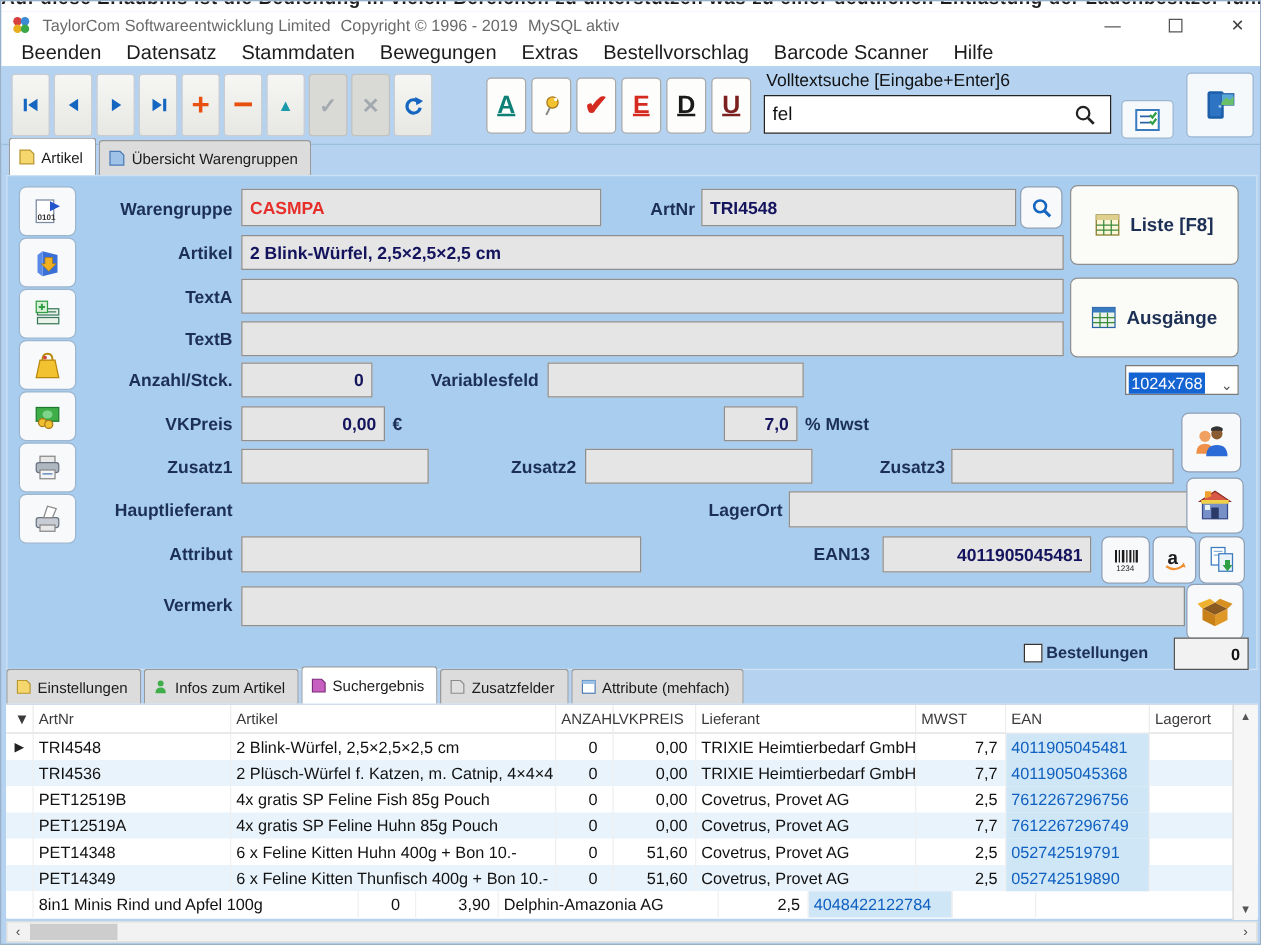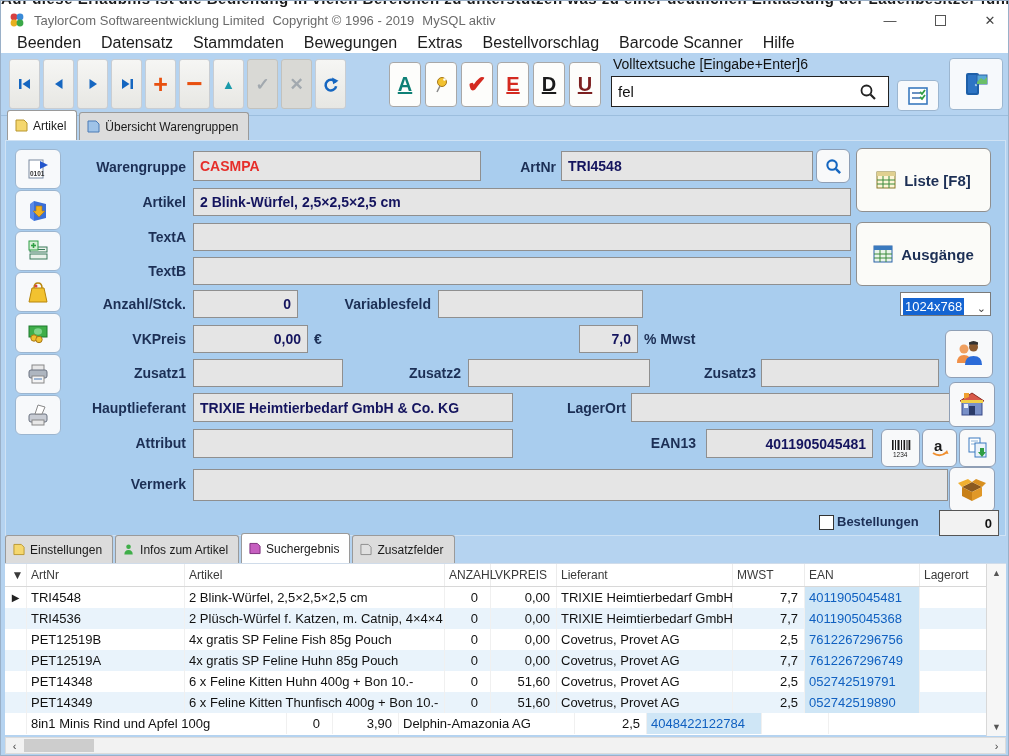--- a/index.html
+++ b/index.html
@@ -345,23 +345,20 @@
   <div class="lbl" style="left:643px;top:330px;width:70px;text-align:left;">% Mwst</div>
 
   <div class="lbl" style="left:85px;top:364px;width:100px;">Zusatz1</div>
   <div class="field" style="left:192px;top:358px;width:148px;height:26px;"></div>
   <div class="lbl" style="left:390px;top:364px;width:70px;">Zusatz2</div>
   <div class="field" style="left:467px;top:358px;width:180px;height:26px;"></div>
   <div class="lbl" style="left:685px;top:364px;width:70px;">Zusatz3</div>
   <div class="field" style="left:760px;top:358px;width:176px;height:26px;"></div>
 
   <div class="lbl" style="left:55px;top:399px;width:130px;">Hauptlieferant</div>
-  <div class="field" style="left:192px;top:392px;width:318px;height:27px;">
-    <span class="val">TRIXIE Heimtierbedarf GmbH &amp; Co. KG</span>
-  </div>
   <div class="lbl" style="left:555px;top:399px;width:70px;">LagerOrt</div>
   <div class="field" style="left:630px;top:392px;width:320px;height:27px;"></div>
 
   <div class="lbl" style="left:85px;top:434px;width:100px;">Attribut</div>
   <div class="field" style="left:192px;top:428px;width:318px;height:27px;"></div>
   <div class="lbl" style="left:625px;top:434px;width:70px;">EAN13</div>
   <div class="field num" style="left:705px;top:428px;width:165px;height:27px;">
     <span class="val">4011905045481</span>
   </div>
 
@@ -482,20 +479,27 @@
       <svg width="12" height="13" viewBox="0 0 13 13">
           <path d="M1 1 h8 l3 3 v8 h-11 z" fill="#c65fc0" stroke="#7a2a78"></path>
         </svg>
       <span>Suchergebnis</span>
     </div>
     <div class="tab">
       <svg width="12" height="13" viewBox="0 0 13 13">
           <path d="M1 1 h8 l3 3 v8 h-11 z" fill="#e0e0e0" stroke="#8a8a8a"></path>
         </svg>
       <span>Zusatzfelder</span>
+    </div>
+    <div class="tab">
+      <svg width="12" height="13" viewBox="0 0 13 13">
+          <rect x="1" y="1" width="11" height="11" fill="#fff" stroke="#4a7ab5"></rect>
+          <rect x="1" y="1" width="11" height="3" fill="#9fc3e8"></rect>
+        </svg>
+      <span>Attribute (mehfach)</span>
     </div>
   </div>
 
   <div class="abs grid">
     <div class="thead">
       <div class="hc c-marker">▼</div>
       <div class="hc c-artnr">ArtNr</div>
       <div class="hc c-artikel">Artikel</div>
       <div class="hc c-anzahl" style="justify-content:flex-start;padding-right:0;">ANZAHL</div>
       <div class="hc c-vkpreis" style="justify-content:flex-start;padding-right:0;">VKPREIS</div>

